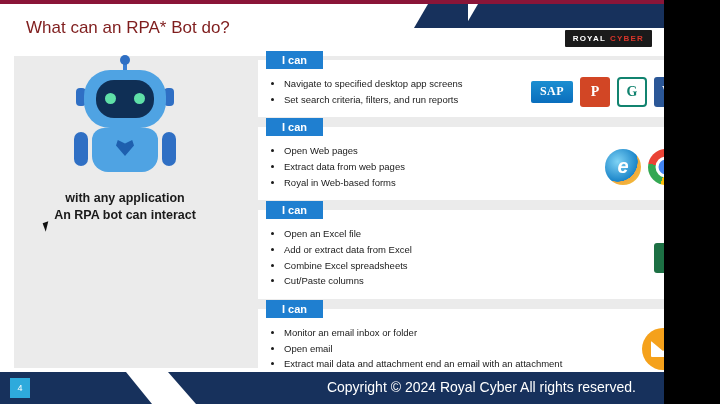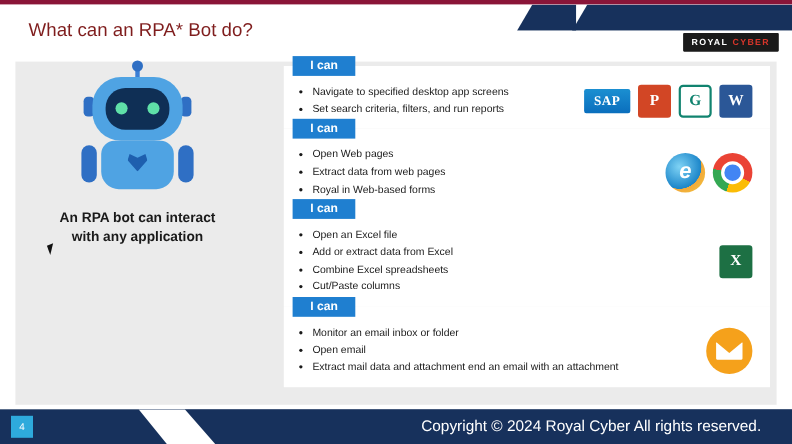--- a/index.html
+++ b/index.html
@@ -5,21 +5,21 @@
   * { box-sizing: border-box; }
   html, body { margin: 0; padding: 0; }
   body {
     width: 720px; height: 404px;
     background: #000;
     font-family: "Liberation Sans", sans-serif;
     overflow: hidden;
   }
   #slide {
     position: relative;
-    width: 720px; height: 404px;
+    width: 664px; height: 404px;
     background: #ffffff;
     overflow: hidden;
   }
   
   .top-accent-left {
     position: absolute; top: 0; left: 0;
     width: 100%; height: 4px;
     background: #8a1538;
   }
   .top-navy-bar {
@@ -147,20 +147,21 @@
 
   
   .blocks {
     position: absolute;
     left: 258px; top: 60px;
     width: 442px;
   }
   .block {
     position: relative;
     background: #ffffff;
+    margin-bottom: 10px;
     padding: 16px 10px 10px 10px;
     min-height: 56px;
     display: flex;
     align-items: center;
   }
   .tag {
     position: absolute;
     left: 8px; top: -9px;
     background: #1f7fd0;
     color: #ffffff;
@@ -289,22 +290,22 @@
       <div class="robot-face">
         <div class="eye left"></div>
         <div class="eye right"></div>
       </div>
       <div class="robot-arm left"></div>
       <div class="robot-arm right"></div>
       <div class="robot-body"></div>
       <div class="robot-chest"></div>
     </div>
     <div class="robot-caption">
+      <div>with any application</div>
       <div>An RPA bot can interact</div>
-      <div>with any application</div>
     </div>
   </div>
 
   <div class="cursor"></div>
 
   <div class="blocks">
 
     <div class="block">
       <div class="tag">I can</div>
       <ul class="bullets">

